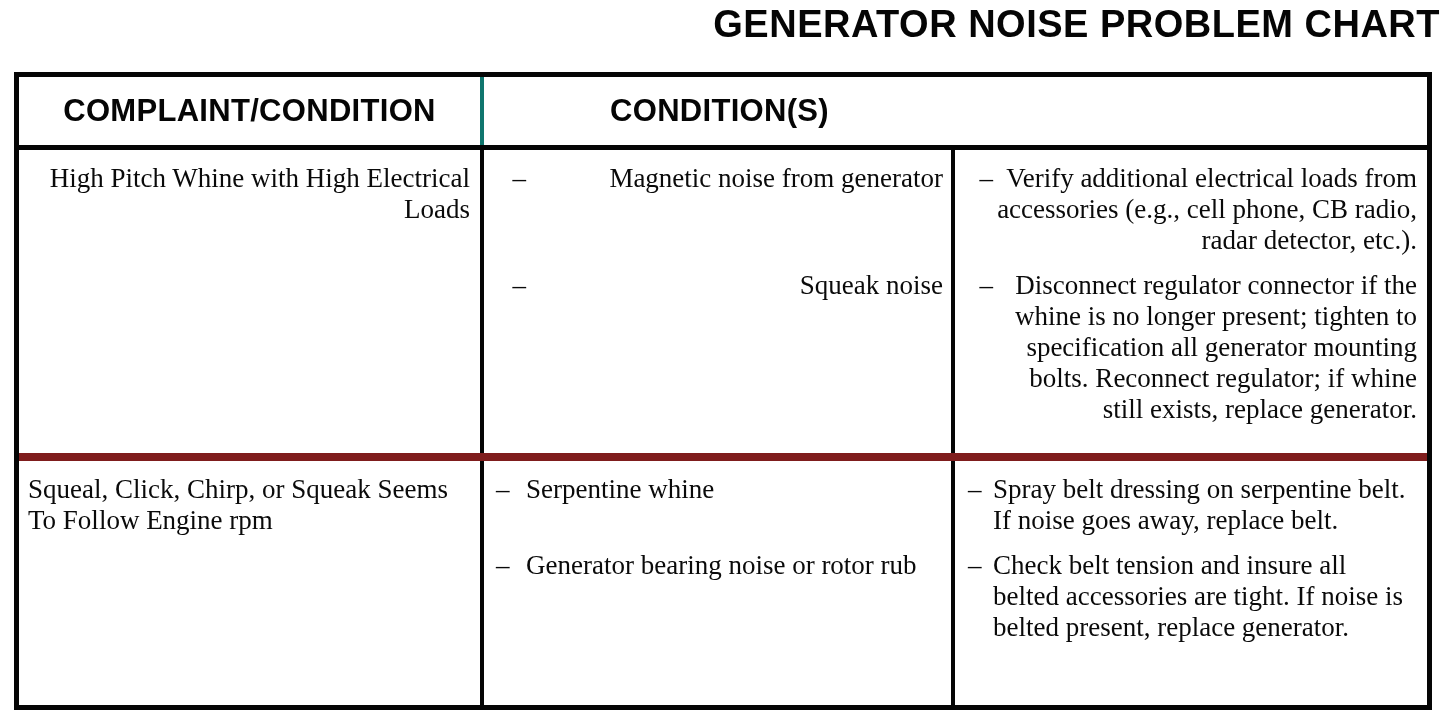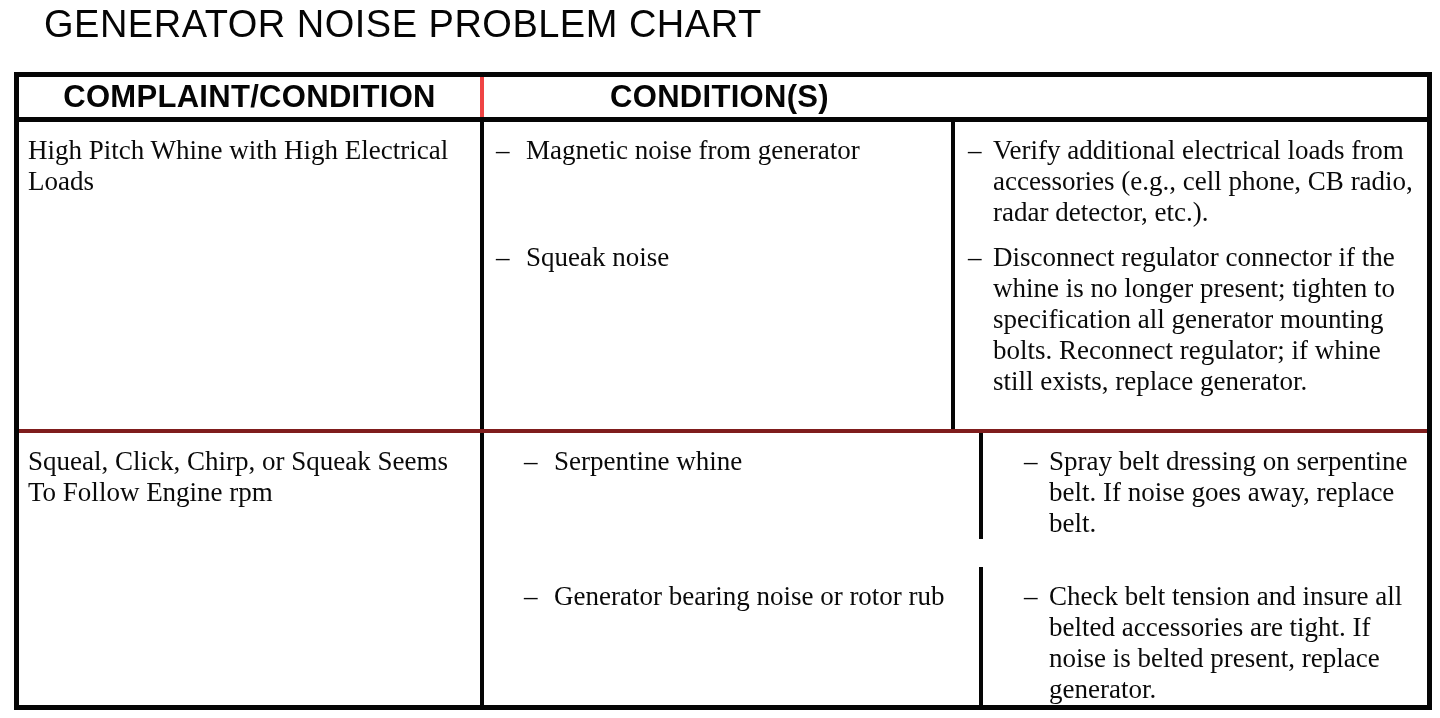--- a/index.html
+++ b/index.html
@@ -9,27 +9,26 @@
     width: 1440px;
     height: 718px;
     background: #ffffff;
     color: #000;
   }
   .doc-title {
     position: absolute;
     top: 3px;
     left: 0;
     width: 100%;
-    text-align: left;
+    text-align: right;
     font-family: "Liberation Sans", sans-serif;
-    font-weight: normal;
+    font-weight: bold;
     font-size: 38px;
     letter-spacing: 0.5px;
     color: #050505;
-    padding-left: 44px;
   }
   .chart-table {
     position: absolute;
     top: 72px;
     left: 14px;
     width: 1418px;
     height: 638px;
     border: 5px solid #050505;
     display: flex;
     flex-direction: column;
@@ -46,30 +45,30 @@
     font-weight: bold;
     font-size: 31px;
     letter-spacing: 0.3px;
   }
   .header-cell {
     display: flex;
     align-items: center;
     justify-content: center;
     color: #050505;
   }
-  .header-cell.b { border-right: 4px solid #ef4444; text-align: center; }
+  .header-cell.b { border-right: 4px solid #0f766e; text-align: center; }
   .body-row {
     grid-template-rows: max-content 1fr;
     font-family: "Liberation Serif", serif;
     font-size: 27px;
     line-height: 31px;
     color: #0a0a0a;
   }
-  .row-1 { min-height: 311px; border-bottom: 4px solid #7f1d1d; }
-  .row-2 { flex: 1; gap: 28px; }
+  .row-1 { min-height: 311px; border-bottom: 8px solid #7f1d1d; text-align: right; }
+  .row-2 { flex: 1; }
   .complaint-cell {
     grid-column: 1;
     grid-row: 1 / span 2;
     border-right: 4px solid #050505;
     padding: 13px 10px 0 9px;
   }
   .cause-cell {
     grid-column: 2;
     border-right: 4px solid #050505;
     padding: 13px 6px 0 9px;

